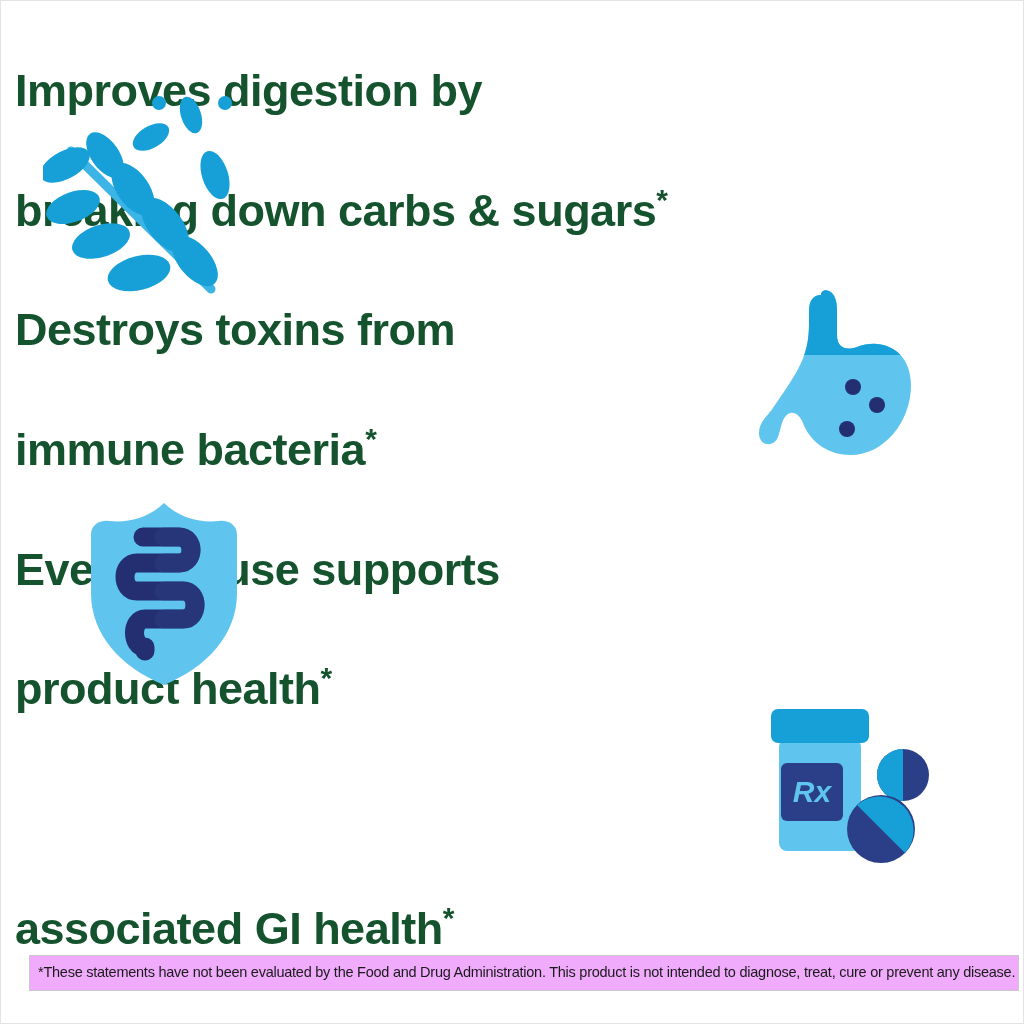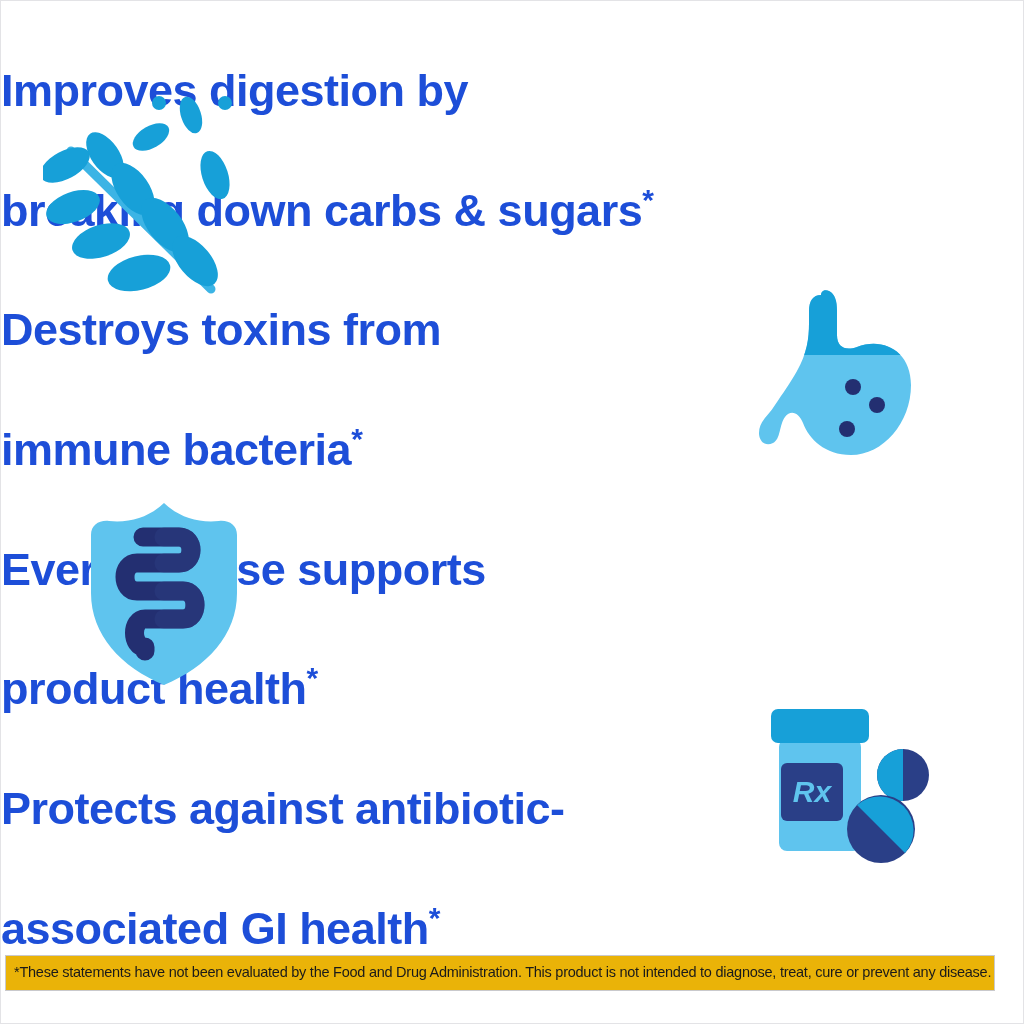--- a/index.html
+++ b/index.html
@@ -12,27 +12,28 @@
     position: relative;
     width: 1024px;
     height: 1024px;
     background: #ffffff;
     box-sizing: border-box;
     border: 1px solid #e3e3e6;
     overflow: hidden;
     font-family: "Liberation Sans", sans-serif;
   }
   .benefit-text {
-    color: #1d4ed8;
+    color: #14532d;
     font-family: "Liberation Sans", sans-serif;
     font-weight: bold;
     font-size: 45px;
     line-height: 1.33;
     letter-spacing: -0.5px;
     white-space: pre-line;
+    padding-left: 14px;
   }
   .benefit-text .star {
     font-size: 30px;
     vertical-align: super;
     line-height: 0;
   }
   .align-left  { text-align: left; }
   .align-right { text-align: left; }
 
   .icon-box {
@@ -53,26 +54,26 @@
   #row3-icon { left: 70px;  top: 500px; width: 186px; height: 186px; }
   #row3-text { left: 292px; top: 524px; width: 600px; }
 
   
   #row4-text { left: 60px;  top: 725px; width: 680px; }
   #row4-icon { left: 760px; top: 700px; width: 200px; height: 170px; }
 
   
   #disclaimer {
     position: absolute;
-    left: 4px;
+    left: 28px;
     top: 954px;
     width: 990px;
     height: 36px;
     border: 1px solid #c9c9cc;
-    background: #eab308;
+    background: #f0abfc;
     box-sizing: border-box;
     display: flex;
     align-items: center;
     padding: 0 8px;
   }
   #disclaimer-text {
     color: #1a1a1a;
     font-family: "Liberation Sans", sans-serif;
     font-size: 14.5px;
     line-height: 1.1;
@@ -177,21 +178,21 @@
       </g>
     </svg>
   </div>
 
   <div class="benefit-text align-left" id="row3-text">
     <span>Everyday use supports</span><br>
     <span>product health</span><span class="star">*</span>
   </div>
 
   <div class="benefit-text align-right" id="row4-text">
-    <span>Protects against antibiotic-</span><br>
+    <br>
     <span>associated GI health</span><span class="star">*</span>
   </div>
 
   <div class="icon-box" id="row4-icon">
     <svg viewBox="0 0 200 170" width="200" height="170" xmlns="http://www.w3.org/2000/svg">
 
       <rect x="18" y="38" width="82" height="112" rx="8" fill="#5FC4EE"></rect>
 
       <rect x="10" y="8" width="98" height="34" rx="7" fill="#17A0D8"></rect>
 

